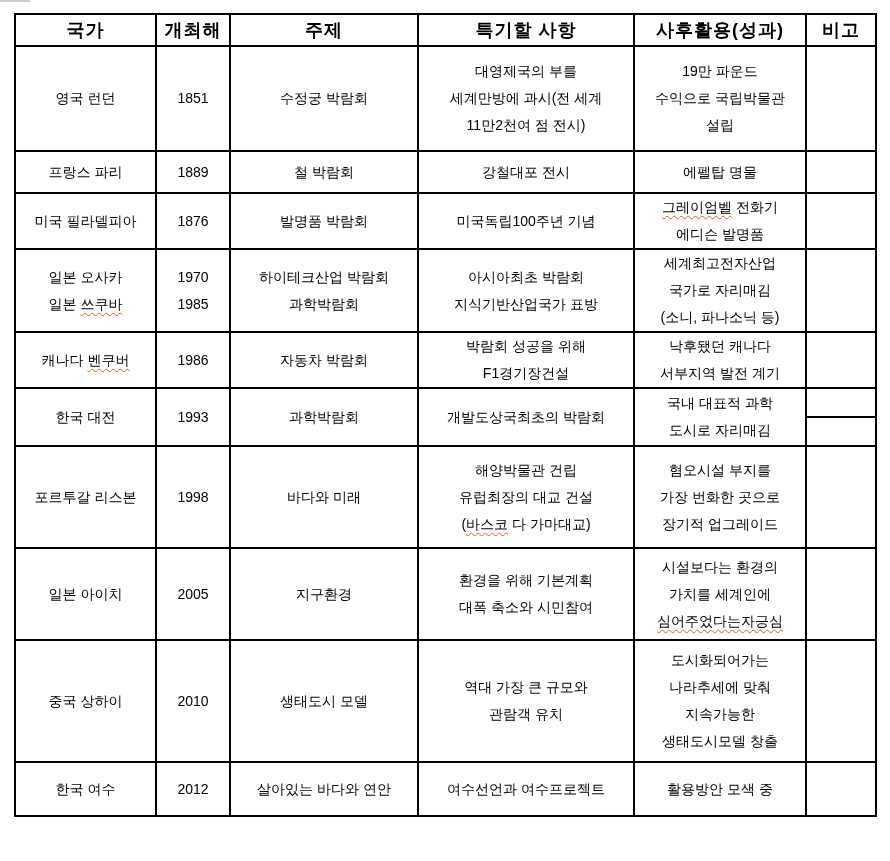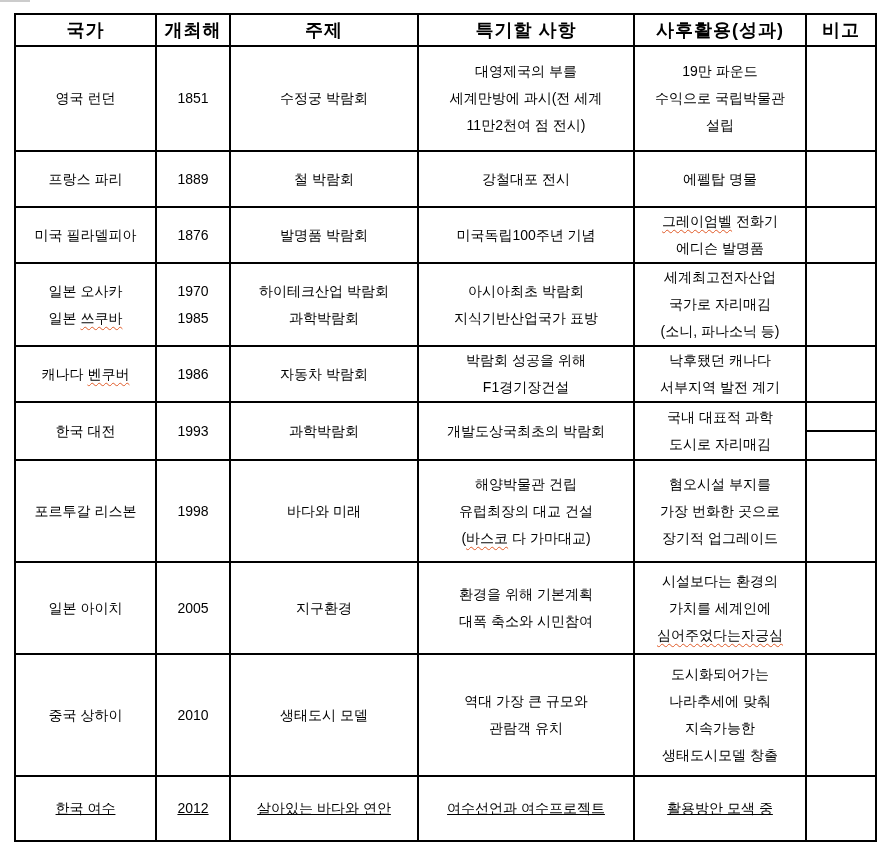--- a/index.html
+++ b/index.html
@@ -85,21 +85,21 @@
             <div class="line"><span>세계만방에 과시(전 세계</span></div>
             <div class="line"><span>11만2천여 점 전시)</span></div>
           </td>
           <td>
             <div class="line"><span>19만 파운드</span></div>
             <div class="line"><span>수익으로 국립박물관</span></div>
             <div class="line"><span>설립</span></div>
           </td>
           <td></td>
         </tr>
-        <tr style="height: 56px;">
+        <tr style="height: 42px;">
           <td>
             <div class="line"><span>프랑스 파리</span></div>
           </td>
           <td>
             <div class="line"><span>1889</span></div>
           </td>
           <td>
             <div class="line"><span>철 박람회</span></div>
           </td>
           <td>
@@ -253,21 +253,21 @@
             <div class="line"><span>관람객 유치</span></div>
           </td>
           <td>
             <div class="line"><span>도시화되어가는</span></div>
             <div class="line"><span>나라추세에 맞춰</span></div>
             <div class="line"><span>지속가능한</span></div>
             <div class="line"><span>생태도시모델 창출</span></div>
           </td>
           <td></td>
         </tr>
-        <tr style="height: 65px; text-decoration: underline;">
+        <tr style="height: 54px;">
           <td>
             <div class="line"><span>한국 여수</span></div>
           </td>
           <td>
             <div class="line"><span>2012</span></div>
           </td>
           <td>
             <div class="line"><span>살아있는 바다와 연안</span></div>
           </td>
           <td>

